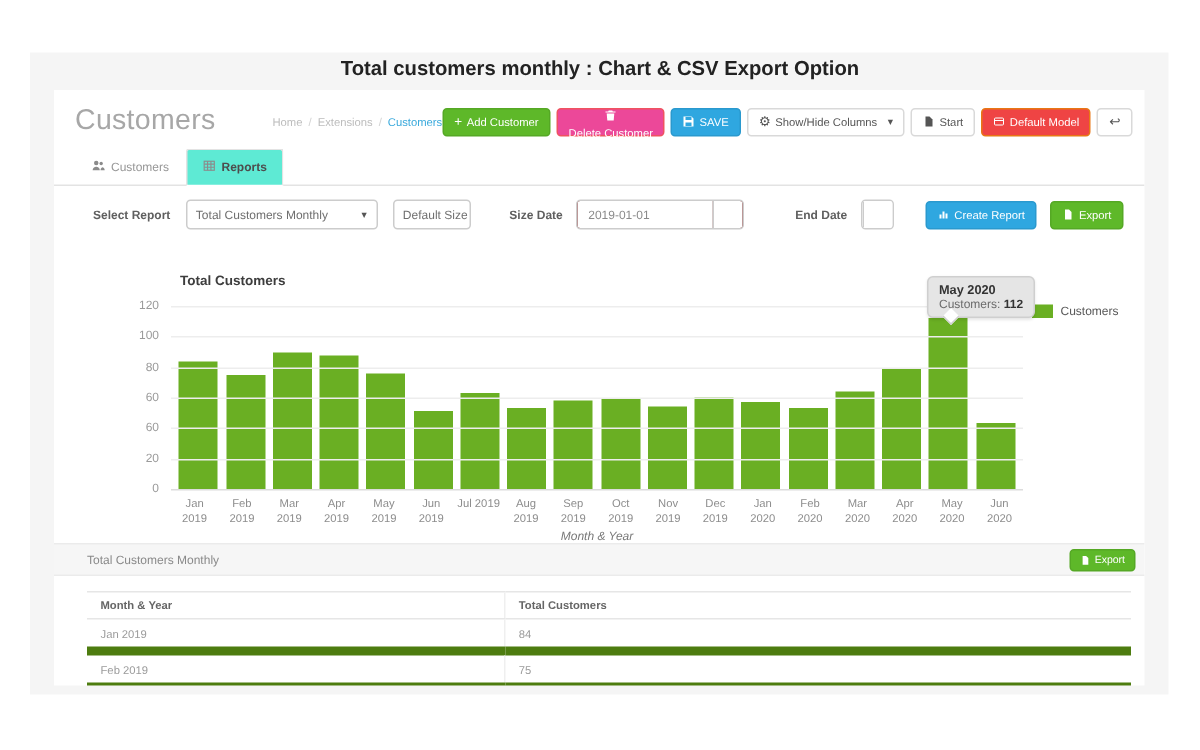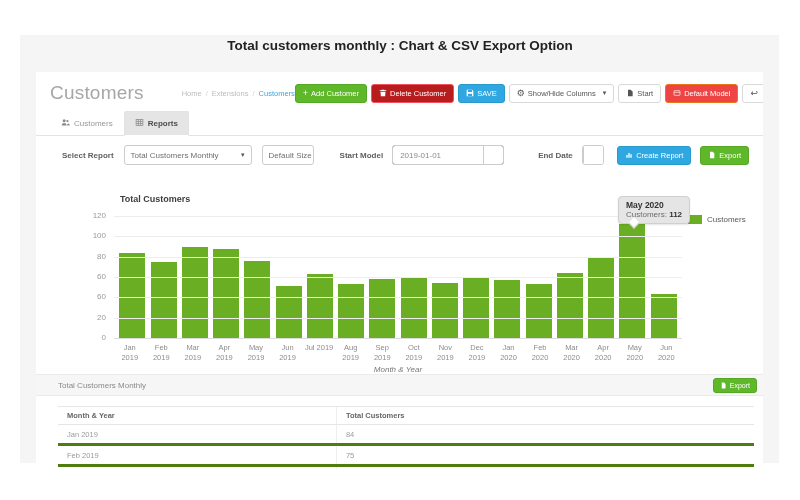--- a/index.html
+++ b/index.html
@@ -2,43 +2,43 @@
 <html><head>
 <meta charset="utf-8">
 <style>
   * { margin:0; padding:0; box-sizing:border-box; }
   html,body { width:800px; height:500px; background:#fff; font-family:"Liberation Sans","DejaVu Sans",sans-serif; overflow:hidden; }
   .stage { position:relative; width:800px; height:500px; background:#fff; }
 
   .gray-panel { position:absolute; left:20px; top:35px; width:759px; height:428px; background:#f5f5f5; }
   .main-title { position:absolute; left:0; top:38px; width:100%; text-align:center; font-size:13.5px; font-weight:600; color:#222; }
 
-  .card { position:absolute; left:36px; top:72px; width:727px; height:397px; background:#fff; overflow:hidden; }
+  .card { position:absolute; left:36px; top:60px; width:727px; height:397px; background:#fff; overflow:hidden; }
 
   
   .header-row { position:absolute; left:14px; right:8px; top:6px; height:30px; display:flex; align-items:center; }
   .page-h1 { font-size:19px; font-weight:400; color:#a7a7a7; letter-spacing:.2px; }
   .breadcrumb { margin-left:10px; font-size:7.5px; color:#bcbcbc; display:flex; align-items:center;padding-left:28px; }
   .crumb { color:#bcbcbc; }
   .crumb + .crumb::before { content:"/"; margin:0 4px; color:#d2d2d2; }
   .crumb.active { color:#39a9dc; }
   .hdr-buttons { margin-left:auto; display:flex; gap:4px; align-items:center; }
   .btn { height:19px; display:inline-flex; align-items:center; gap:3px; padding:0 7px; font-size:7.5px; border-radius:3px; border:1px solid transparent; color:#fff; cursor:pointer; white-space:nowrap; }
   .btn svg { display:block; }
   .btn-green  { background:#5eb829; border-color:#55a825; }
-  .btn-red    { background:#b91c1c; border-color:#ef5360; }
+  .btn-red    { background:#ec4899; border-color:#ef5360;flex-direction:column; }
   .btn-blue   { background:#2fa7e0; border-color:#2a99ce; }
   .btn-white  { background:#fff; border-color:#d9d9d9; color:#555; }
   .btn-orange { background:#ef4444; border-color:#e87715; }
   .icon-txt { font-size:9px; line-height:1; }
 
   
   .tabs { position:absolute; left:0; right:0; top:40px; height:24px; border-bottom:1px solid #e3e3e3; padding-left:14px; display:flex; align-items:flex-end; }
   .tab { display:flex; gap:4px; align-items:center; font-size:8px; color:#979797; padding:6px 10px; border:1px solid transparent; margin-bottom:-1px; cursor:pointer; }
-  .tab.active { background:#e5e5e5; border-color:#e3e3e3; border-bottom-color:#fff; color:#4d4d4d; font-weight:bold; border-radius:2px 2px 0 0; }
+  .tab.active { background:#5eead4; border-color:#e3e3e3; border-bottom-color:#fff; color:#4d4d4d; font-weight:bold; border-radius:2px 2px 0 0; }
   .tab svg { color:#8b8b8b; }
 
   
   .filter-row { position:absolute; left:26px; right:14px; top:72px; height:22px; display:flex; align-items:center; font-size:8px; color:#666; }
   .flabel { font-weight:bold; color:#5f5f5f; white-space:nowrap; }
   .select-box { border:1px solid #ccc; border-radius:3px; height:20px; display:flex; align-items:center; justify-content:space-between; padding:0 6px; color:#6f6f6f; background:#fff; cursor:pointer; overflow:hidden; white-space:nowrap; }
   .caret { font-size:7px; color:#555; margin-left:4px; }
   .sel-report { width:128px; margin-left:10px; }
   .sel-size { width:52px; margin-left:10px; }
   .date-group { display:flex; border:1px solid #ccc; border-radius:3px; height:20px; background:#7f1d1d; overflow:hidden; margin-left:9px;justify-content:flex-end; }
@@ -67,21 +67,21 @@
   .tt-title { font-weight:bold; color:#333; font-size:8.5px; }
   .tt-value { font-weight:bold; color:#333; }
 
   
   .table-sec { position:absolute; left:0; right:0; top:302px; bottom:0; }
   .band { height:22px; background:#f6f6f6; border-top:1px solid #ebebeb; border-bottom:1px solid #ebebeb; display:flex; align-items:center; padding:0 6px 0 22px; }
   .band-title { font-size:8px; color:#8a8a8a; }
   .band .btn { margin-left:auto; height:15px; font-size:7px; padding:0 6px; }
   .report-table { position:absolute; left:22px; right:9px; top:32px; border-collapse:collapse; width:calc(100% - 31px); font-size:7.5px; table-layout:fixed; }
   .report-table th { text-align:left; font-weight:bold; color:#666; border-top:1px solid #e6e6e6; border-bottom:1px solid #e6e6e6; padding:4px 9px; }
-  .report-table td { color:#9b9b9b; border-bottom:3px solid #4d7c0f; padding:4.5px 9px; }
+  .report-table td { color:#9b9b9b; border-bottom:6px solid #4d7c0f; padding:4.5px 9px; }
   .report-table th:first-child, .report-table td:first-child { width:40%; }
   .report-table th + th, .report-table td + td { border-left:1px solid #efefef; }
 </style>
 </head>
 <body>
 
 <div class="stage">
   <div class="gray-panel"></div>
   <div class="main-title">Total customers monthly : Chart &amp; CSV Export Option</div>
 
@@ -165,21 +165,21 @@
     <div class="filter-row">
       <span class="flabel">Select Report</span>
       <div class="select-box sel-report">
         <span>Total Customers Monthly</span>
         <span class="caret">▾</span>
       </div>
       <div class="select-box sel-size">
         <span>Default Size</span>
 
       </div>
-      <span class="flabel ml-start">Start Model</span>
+      <span class="flabel ml-start">Size Date</span>
       <div class="date-group">
         <input class="date-input" value="2019-01-01" style="">
         <span class="date-addon"></span>
       </div>
       <span class="flabel ml-end">End Date</span>
       <div class="date-group">
         <span class="date-addon"></span>
       </div>
       <div class="filter-btns">
         <div class="btn btn-blue">

